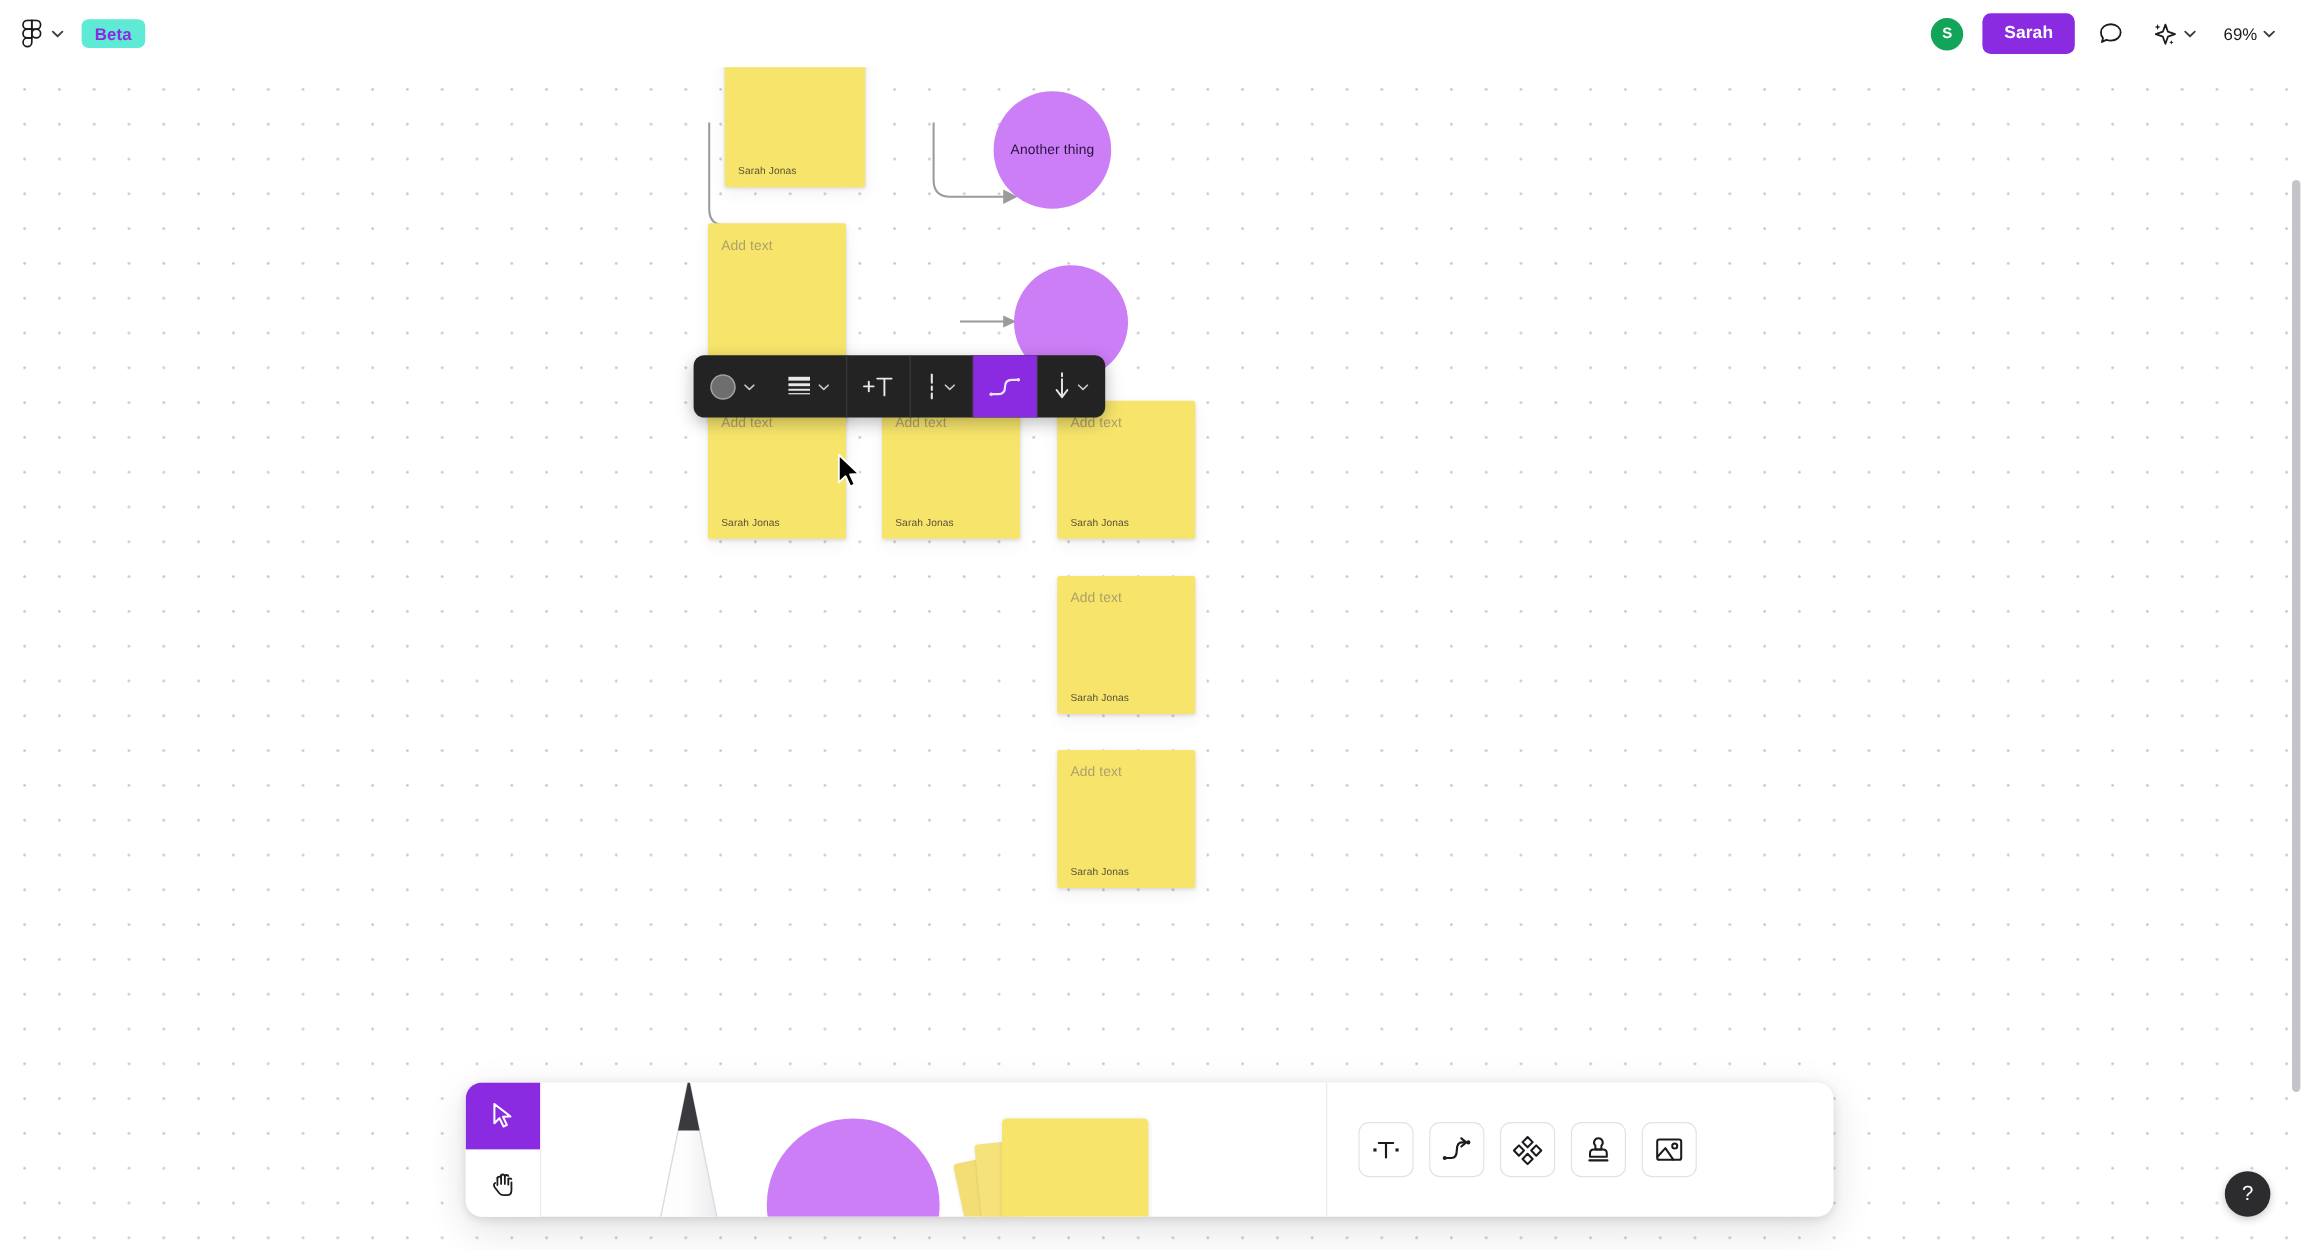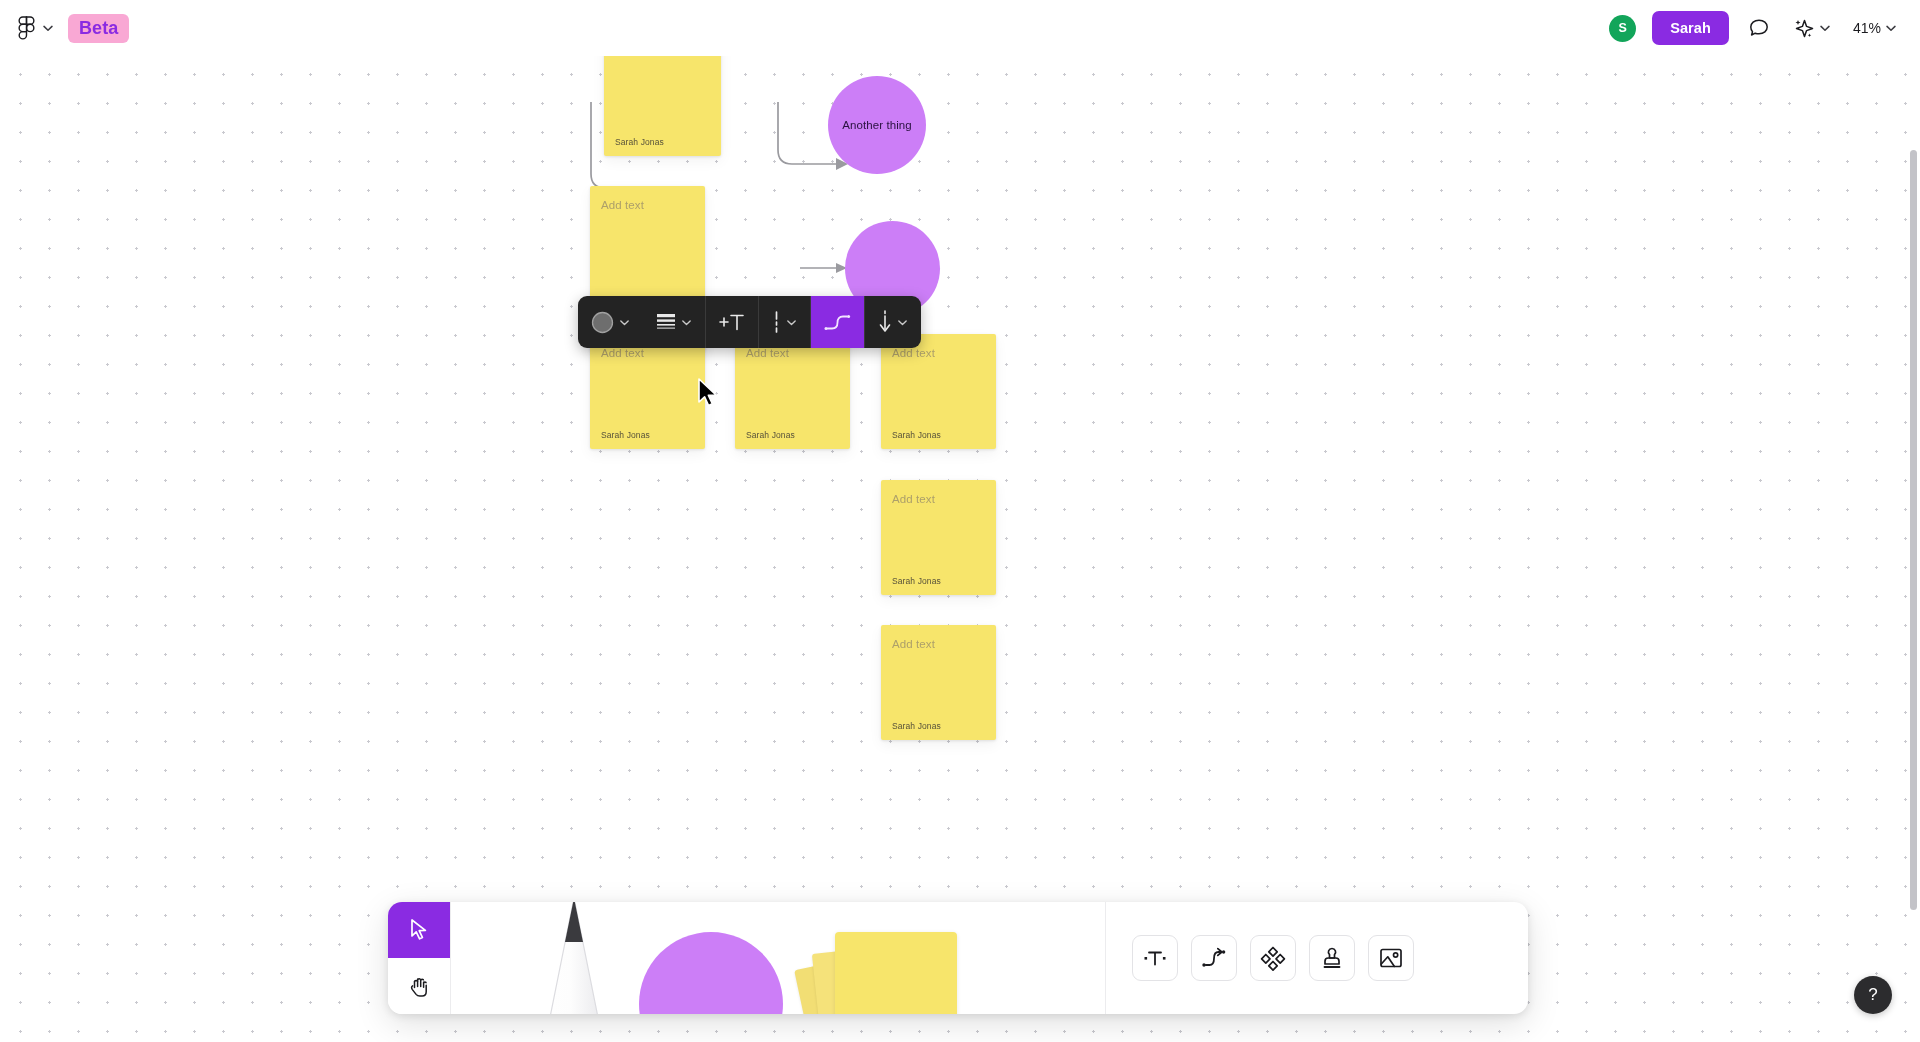--- a/index.html
+++ b/index.html
@@ -90,22 +90,22 @@
     background: #fff;
     display: flex; align-items: center;
     z-index: 60;
   }
   .tb-left { display: flex; align-items: center; gap: 10px; padding-left: 14px; }
   .figma-logo-btn {
     display: flex; align-items: center; gap: 7px;
     padding: 4px 4px; border-radius: 5px; cursor: pointer;
   }
   .beta-badge {
-    background: #f9a8d4; color: #8A2BE2;
-    font-size: 18px; font-weight: bold;
+    background: #5eead4; color: #8A2BE2;
+    font-size: 14px; font-weight: bold;
     padding: 4px 11px; border-radius: 6px;
     letter-spacing: .1px; cursor: pointer;
   }
   .tb-center {
     position: absolute; left: 0; right: 0;
     display: flex; align-items: center; justify-content: center; gap: 9px;
     font-size: 17px;
     pointer-events: none;
   }
   .tb-center > * { pointer-events: auto; }
@@ -378,21 +378,21 @@
         <path d="M12.5 3.5 L14.6 9.4 L20.5 11.5 L14.6 13.6 L12.5 19.5 L10.4 13.6 L4.5 11.5 L10.4 9.4 Z" fill="none" stroke="#1b1b1f" stroke-width="1.5" stroke-linejoin="round"></path>
         <path d="M6 3 L6.7 4.8 L8.5 5.5 L6.7 6.2 L6 8 L5.3 6.2 L3.5 5.5 L5.3 4.8 Z" fill="#1b1b1f"></path>
         <path d="M17.5 16.5 L18 17.8 L19.3 18.3 L18 18.8 L17.5 20.1 L17 18.8 L15.7 18.3 L17 17.8 Z" fill="#1b1b1f"></path>
       </svg>
       <svg width="12" height="12" viewBox="0 0 12 12">
         <path d="M2 4.4 L6 8.2 L10 4.4" fill="none" stroke="#3b3b40" stroke-width="1.5" stroke-linecap="round" stroke-linejoin="round"></path>
       </svg>
     </div>
 
     <div class="icon-btn">
-      <span class="zoom-label">41%</span>
+      <span class="zoom-label">69%</span>
       <svg width="12" height="12" viewBox="0 0 12 12">
         <path d="M2 4.4 L6 8.2 L10 4.4" fill="none" stroke="#3b3b40" stroke-width="1.5" stroke-linecap="round" stroke-linejoin="round"></path>
       </svg>
     </div>
   </div>
 </div>
 
 <div id="bottom-toolbar">
 
   <div class="bt-left-col">

